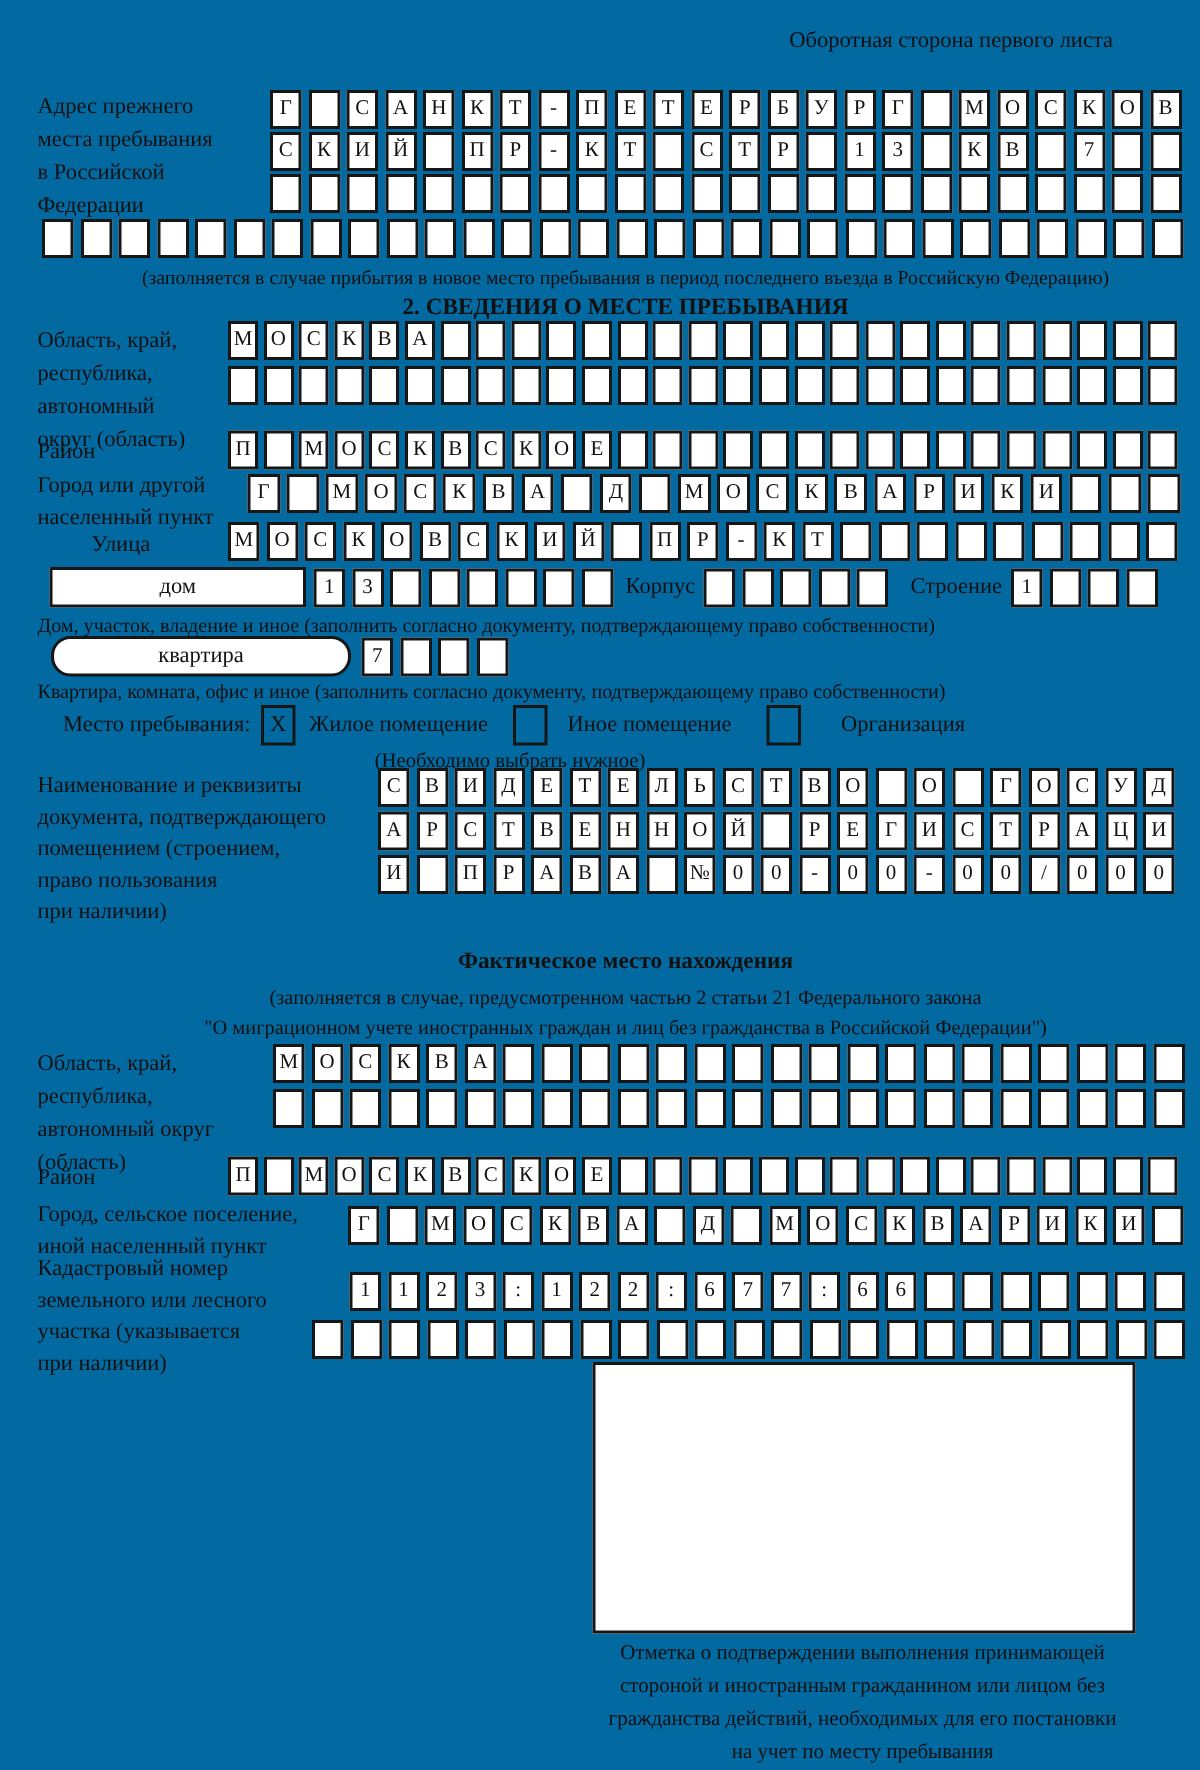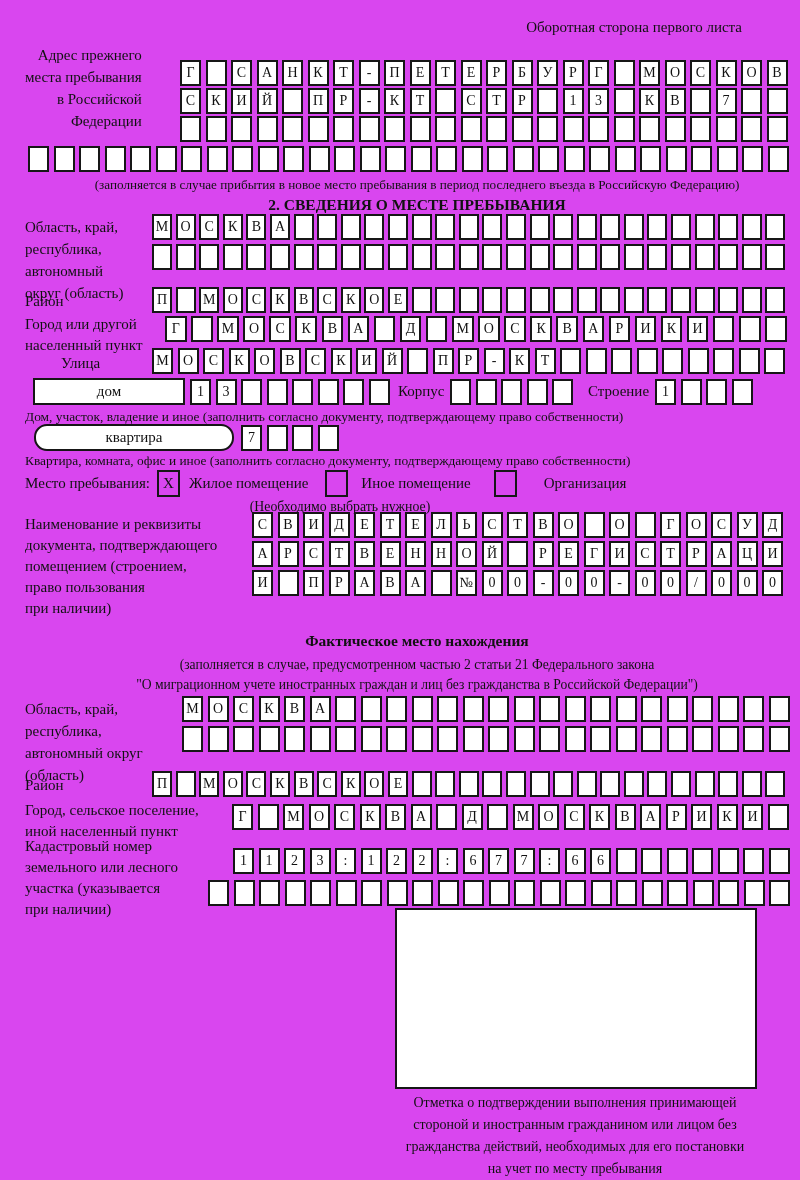--- a/index.html
+++ b/index.html
@@ -1,16 +1,16 @@
 <!DOCTYPE html>
 <html><head>
 <meta charset="utf-8">
 <style>
   html,body{margin:0;padding:0;background:#fff;}
-  #page{position:relative;width:800px;height:1180px;background:#d946ef;overflow:hidden;
+  #page{position:relative;width:800px;height:1180px;background:#0369a1;overflow:hidden;
         font-family:"Liberation Serif","DejaVu Serif",serif;color:#111;}
   .abs{position:absolute;}
   .lbl{font-size:15px;line-height:22px;}
   .lbl21{font-size:15px;line-height:21px;}
   .lbl-line{display:block;}
   .note{font-size:13.2px;line-height:17px;}
   .center{left:0;width:100%;text-align:center;margin-left:17px;}
   .bold{font-weight:bold;}
   .boxrow{display:flex;flex-wrap:nowrap;}
   .cell{flex:0 0 auto;width:21px;height:26px;margin-right:4.5px;border:2px solid #161616;
@@ -26,21 +26,21 @@
   .flexrow{display:flex;align-items:center;}
   #stamp-box{border:2px solid #161616;background:#fff;}
 </style>
 </head>
 <body>
 
 <div id="page">
 
   <div class="abs lbl" style="top:16px;right:58px;">Оборотная сторона первого листа</div>
 
-  <div class="abs lbl" style="left:25px;top:44px;text-align:right;">
+  <div class="abs lbl" style="left:25px;top:60px;">
       <span class="lbl-line">Адрес прежнего</span>
       <span class="lbl-line">места пребывания</span>
       <span class="lbl-line">в Российской</span>
       <span class="lbl-line">Федерации</span>
     </div>
   <div class="abs boxrow" style="left:180px;top:60px;">
       <span class="cell">Г</span>
       <span class="cell"></span>
       <span class="cell">С</span>
       <span class="cell">А</span>
@@ -303,21 +303,21 @@
       <span class="cell"></span>
       <span class="cell"></span>
       <span class="cell"></span>
       <span class="cell"></span>
       <span class="cell"></span>
       <span class="cell"></span>
       <span class="cell"></span>
     </div>
 
   <div class="abs flexrow" style="left:33px;top:378px;">
-    <div class="bigbox" style="width:152px;">дом</div>
+    <div class="bigbox" style="width:171px;">дом</div>
     <div class="boxrow" style="margin-left:5px;">
         <span class="cell">1</span>
         <span class="cell">3</span>
         <span class="cell"></span>
         <span class="cell"></span>
         <span class="cell"></span>
         <span class="cell"></span>
         <span class="cell"></span>
         <span class="cell"></span>
       </div>
@@ -343,21 +343,21 @@
     <div class="bigbox" style="width:200px;border-radius:13px;">квартира</div>
     <div class="boxrow" style="margin-left:7px;">
         <span class="cell">7</span>
         <span class="cell"></span>
         <span class="cell"></span>
         <span class="cell"></span>
       </div>
   </div>
   <div class="abs note" style="left:25px;top:452px;font-size:13.4px;">Квартира, комната, офис и иное (заполнить согласно документу, подтверждающему право собственности)</div>
 
-  <div class="abs flexrow" style="left:25px;top:470px;">
+  <div class="abs flexrow" style="left:42px;top:470px;">
     <span class="inline-lbl">Место пребывания:</span>
     <span class="checkbox" style="margin-left:7px;">X</span>
     <span class="inline-lbl" style="margin-left:9px;">Жилое помещение</span>
     <span class="checkbox" style="margin-left:17px;"></span>
     <span class="inline-lbl" style="margin-left:13px;">Иное помещение</span>
     <span class="checkbox" style="margin-left:23px;"></span>
     <span class="inline-lbl" style="margin-left:27px;">Организация</span>
   </div>
   <div class="abs note" style="left:160px;top:498px;width:360px;text-align:center;font-size:13.8px;">(Необходимо выбрать нужное)</div>
 

